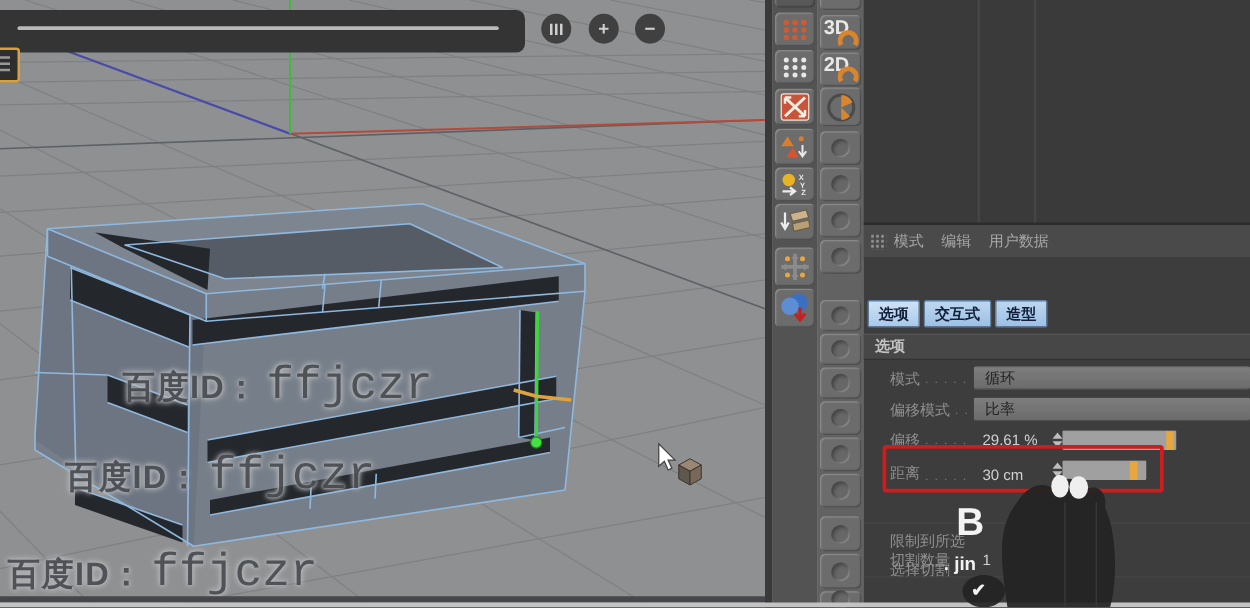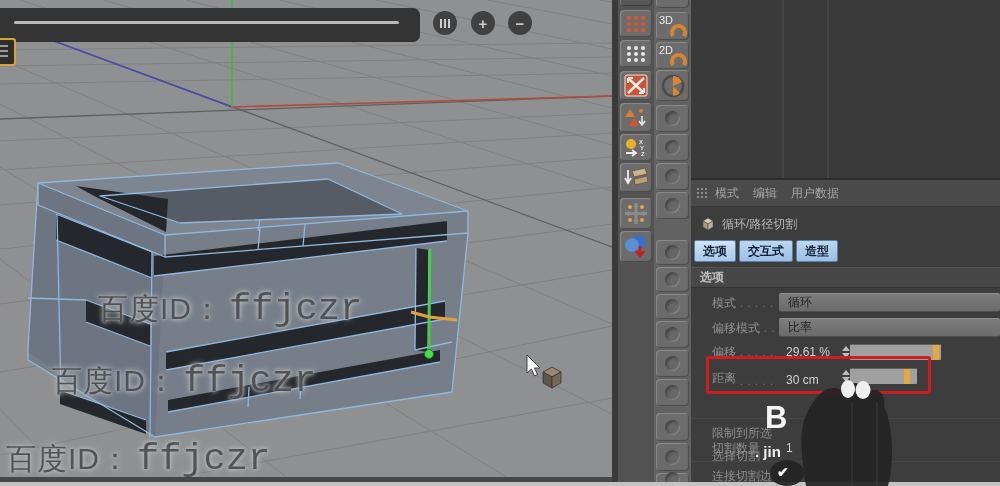--- a/index.html
+++ b/index.html
@@ -20,35 +20,35 @@
   .bars i{display:block;width:2px;height:9px;background:#cfcfcf;}
 
   
   #edge-icon{left:-6px;top:38px;width:18px;height:24px;background:#2e2e2e;border:2px solid #d9a13a;border-radius:3px;}
   #edge-icon::after{content:"";position:absolute;left:3px;top:5px;width:9px;height:2px;background:#999;
                     box-shadow:0 5px 0 #999,0 10px 0 #999;}
 
   
   .wm{display:flex;align-items:baseline;white-space:nowrap;color:#4d5055;
       text-shadow:0 0 2px #aeb0b2,0 0 4px #b8babc,0 0 6px #c0c2c4;opacity:.95;}
-  .wm .cn{font-weight:normal;font-size:30px;letter-spacing:1px;}
+  .wm .cn{font-weight:bold;font-size:26px;letter-spacing:1px;}
   .wm .en{font-family:Liberation Mono, monospace;font-size:37px;margin-left:6px;}
 
   
   #strip-gap{left:612px;top:0;width:6px;height:486px;background:#3a3a3a;}
   #colL{left:618px;top:0;width:36px;height:486px;background:#535353;}
   #colR{left:654px;top:0;width:37px;height:486px;background:#626262;}
   .tile{position:absolute;left:2px;width:32px;border-radius:4px;background:#6c6c6c;
         box-shadow:inset 1px 1px 1px rgba(255,255,255,.22),inset -1px -1px 1px rgba(0,0,0,.3);
         display:flex;align-items:center;justify-content:center;}
   .tileR{left:2px;width:33px;}
   .emb::after{content:"";width:15px;height:15px;border-radius:50%;background:#676767;
         box-shadow:inset 2px 2px 3px rgba(0,0,0,.32),inset -1px -1px 1px rgba(255,255,255,.22);}
   .lblmag{position:relative;width:100%;height:100%;}
-  .lblmag span{position:absolute;left:3px;top:2px;font-size:11px;font-weight:normal;color:#e8e8e8;}
+  .lblmag span{position:absolute;left:3px;top:2px;font-size:16px;font-weight:bold;color:#e8e8e8;}
   .lblmag svg{position:absolute;right:1px;bottom:0;}
 
   
   #panel{left:691px;top:0;width:309px;height:486px;background:#3d3d3d;}
   #om{position:absolute;left:0;top:0;width:309px;height:178px;background:#3a3a3a;border-bottom:2px solid #2c2c2c;}
   .vline{position:absolute;top:0;width:2px;height:178px;background:#454545;}
   #am-menu{position:absolute;left:0;top:180px;width:309px;height:26px;background:#4a4a4a;
            display:flex;align-items:center;color:#a6a6a6;font-size:12px;border-bottom:1px solid #383838;}
   #am-menu .grip{width:13px;height:13px;margin:0 6px 0 5px;
       background-image:radial-gradient(circle,#8e8e8e 1px,transparent 1.4px);
@@ -368,28 +368,20 @@
       <div class="vline" style="left:136px;"></div>
     </div>
 
     <div id="am-menu">
       <span class="grip"></span>
       <span class="mi">模式</span>
       <span class="mi">编辑</span>
       <span class="mi">用户数据</span>
     </div>
 
-    <div id="obj-title">
-      <svg width="15" height="14">
-        <path d="M3,4 L8,1 L13,4 L8,7 Z" fill="#d8cbb4" stroke="#555" stroke-width="0.7"></path>
-        <path d="M3,4 L8,7 L8,13 L3,10 Z" fill="#a99a82" stroke="#555" stroke-width="0.7"></path>
-        <path d="M8,7 L13,4 L13,10 L8,13 Z" fill="#c0b29a" stroke="#555" stroke-width="0.7"></path>
-      </svg>
-      <span>循环/路径切割</span>
-    </div>
 
     <div id="tabs">
       <div class="tab active">选项</div>
       <div class="tab">交互式</div>
       <div class="tab">造型</div>
     </div>
 
     <div id="section-hdr">
       <span>选项</span>
     </div>
@@ -439,23 +431,20 @@
     </div>
     <div class="hairline" style="top:418px;"></div>
     <div class="row" style="top:422px;">
       <span class="lbl">限制到所选</span>
     </div>
     <div class="row" style="top:445px;">
       <span class="lbl">选择切割</span>
       <span class="leader">.</span>
     </div>
     <div class="hairline" style="top:461px;"></div>
-    <div class="row" style="top:465px;">
-      <span class="lbl">连接切割边</span>
-    </div>
   </div>
 
   <div class="abs" id="hl-box"></div>
 
   <div class="abs" id="paw-layer">
     <svg class="abs" style="left:0;top:0;" width="309" height="486">
       <path d="M115,486 C108,440 108,420 124,400 C131,389 144,384 153,392 C158,380 170,380 177,392 C187,386 195,394 193,406 C204,430 202,470 197,486 Z" fill="#232323" opacity="0.92"></path>
       <ellipse cx="96" cy="473" rx="17" ry="13" fill="#232323" opacity="0.92"></ellipse>
       <ellipse cx="157" cy="389" rx="7" ry="9" fill="#efefef"></ellipse>
       <ellipse cx="172" cy="390" rx="7.5" ry="9" fill="#efefef"></ellipse>

